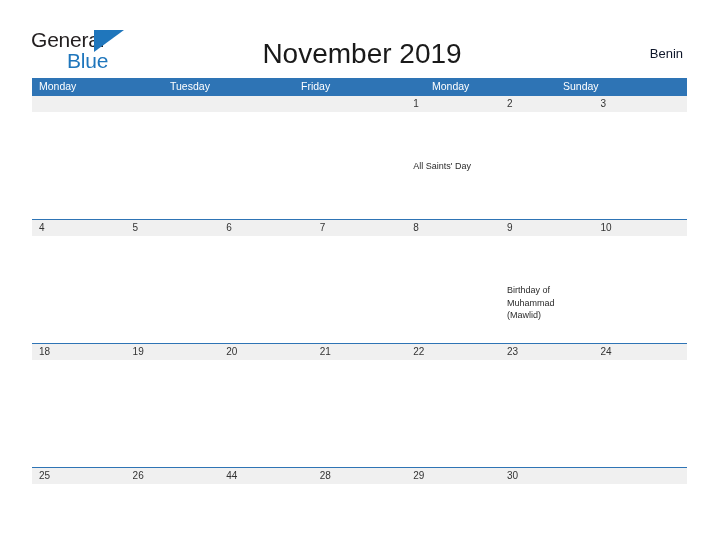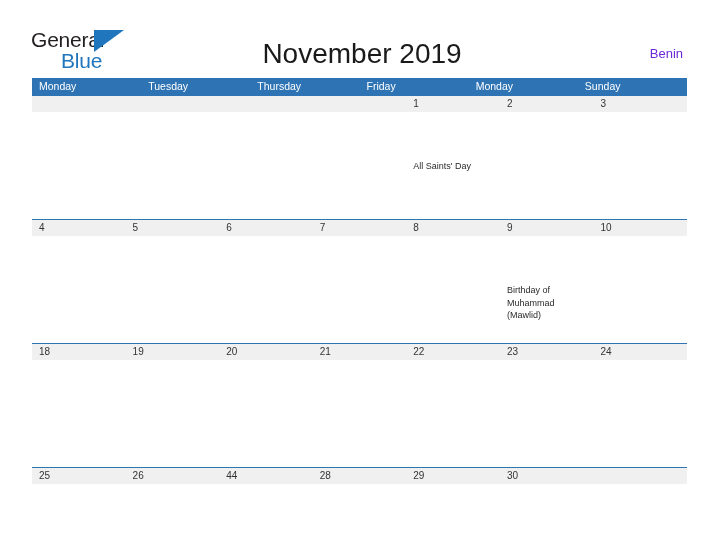--- a/index.html
+++ b/index.html
@@ -36,21 +36,21 @@
     left: 0;
     top: 0;
     font-size: 21px;
     line-height: 21px;
     color: #231f20;
     letter-spacing: -0.2px;
     white-space: nowrap;
   }
   #logo-blue {
     position: absolute;
-    left: 30px;
+    left: 36px;
     top: 21px;
     font-size: 21px;
     line-height: 21px;
     color: #1f76bc;
     letter-spacing: -0.2px;
     white-space: nowrap;
   }
   #logo-mark {
     position: absolute;
     left: 63px;
@@ -71,21 +71,21 @@
     font-weight: normal;
     margin: 6px;
   }
 
   #country-label {
     position: absolute;
     right: 29px;
     top: 46px;
     font-size: 13px;
     line-height: 16px;
-    color: #6d28d9;
+    color: #0f172a;
     text-align: left;
     white-space: nowrap;
   }
 
   
   #calendar {
     position: absolute;
     left: 32px;
     top: 78px;
     width: 655px;
@@ -169,21 +169,20 @@
 
   <div id="country-label">Benin</div>
 
 </div>
 
 <div id="calendar">
 
   <div class="cal-head-row">
     <div class="cal-head-cell">Monday</div>
     <div class="cal-head-cell">Tuesday</div>
-    <div class="cal-head-cell">Thursday</div>
     <div class="cal-head-cell">Friday</div>
     <div class="cal-head-cell">Monday</div>
     <div class="cal-head-cell">Sunday</div>
   </div>
 
   <div class="cal-week">
     <div class="cal-week-dates">
       <div class="cal-date-cell"></div>
       <div class="cal-date-cell"></div>
       <div class="cal-date-cell"></div>

